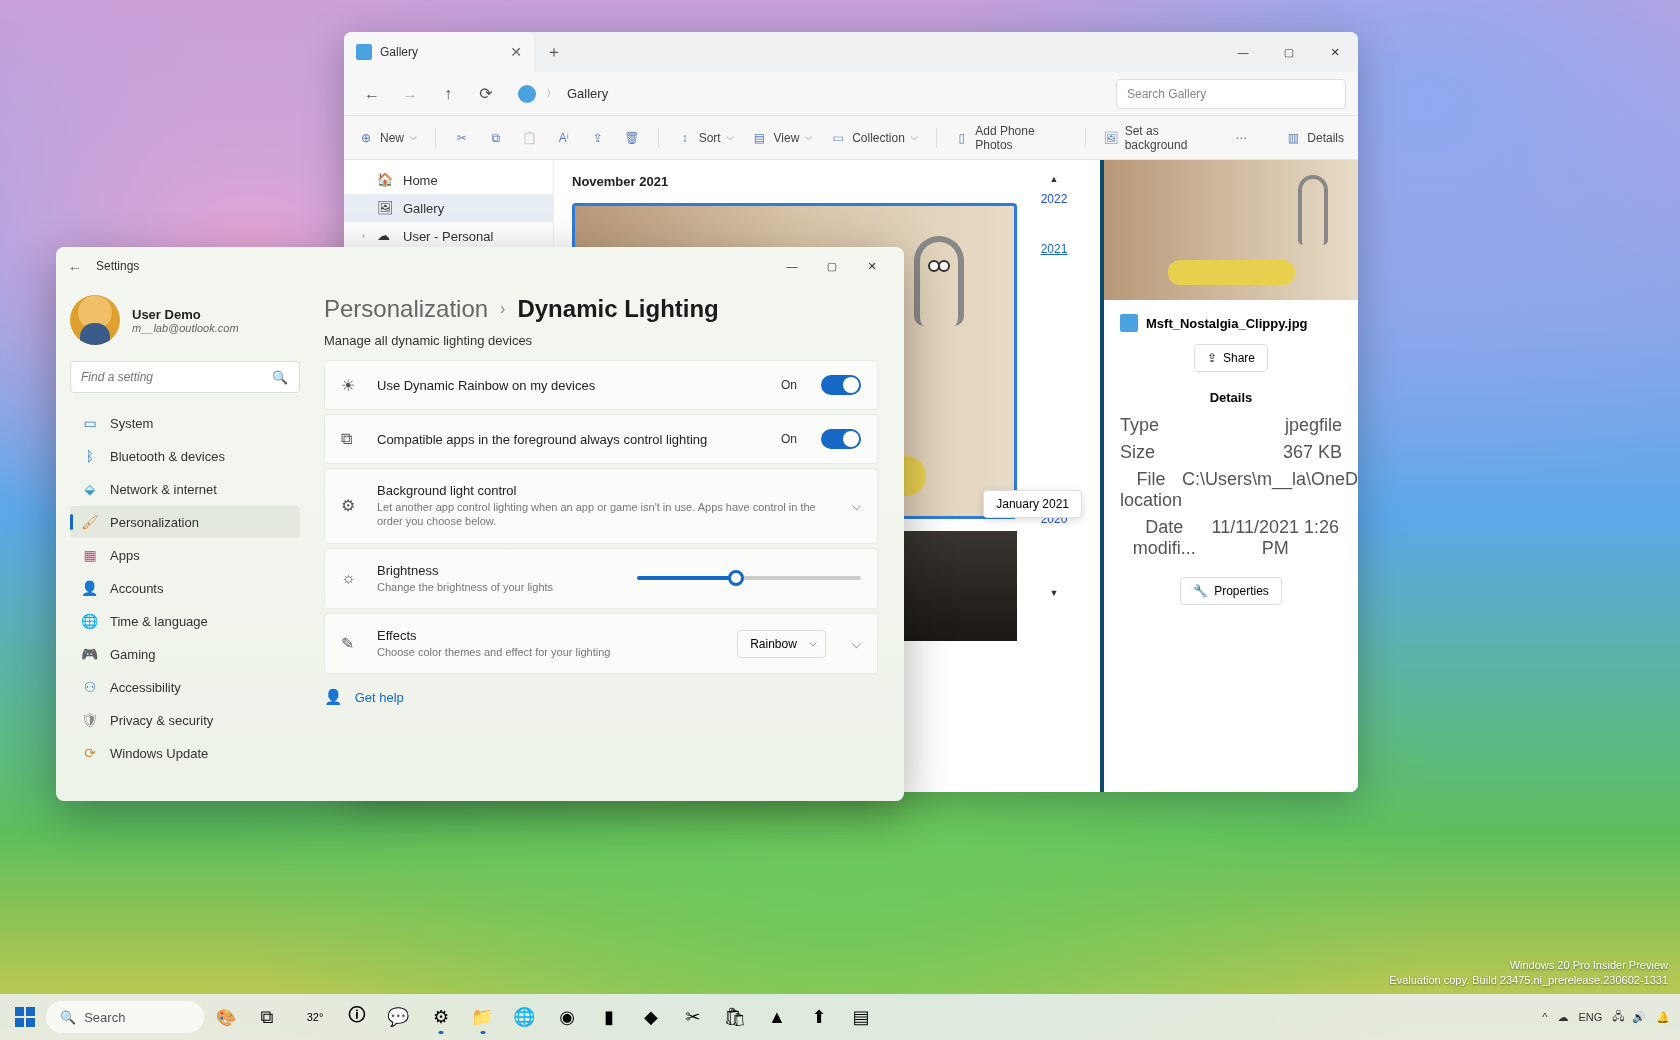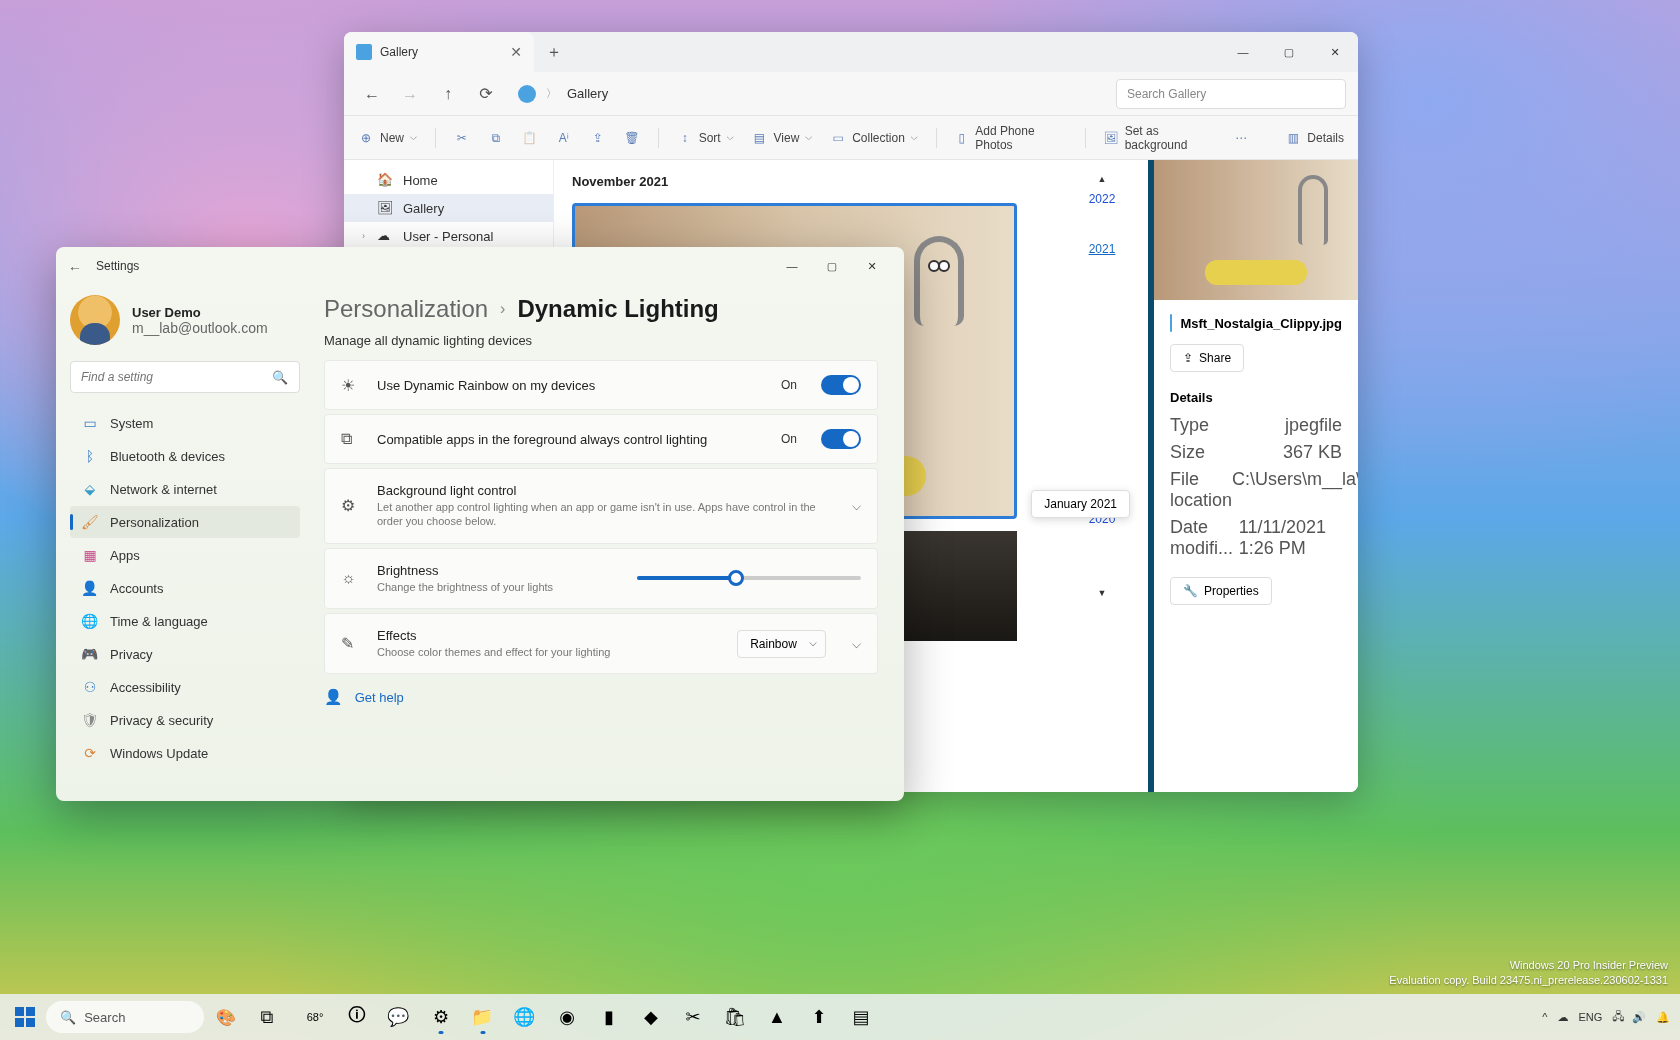--- a/index.html
+++ b/index.html
@@ -51,21 +51,21 @@
 .clippy1 .clip{width:50px;height:90px;border:6px solid #888;border-radius:25px 25px 10px 10px;border-bottom:none;position:relative;}
 .clippy1 .eye{position:absolute;width:12px;height:12px;background:#fff;border:2px solid #333;border-radius:50%;top:18px;}
 .clippy1 .e1{left:8px;} .clippy1 .e2{right:8px;}
 .ribbon{position:absolute;bottom:20px;left:30%;width:50%;height:40px;background:#e8d04f;border-radius:20px;}
 .photo2 { width:445px; height:110px; margin-top:12px; background:linear-gradient(#3a3530,#1a1814);}
 .timeline { width:56px; display:flex; flex-direction:column; align-items:center; padding-top:0; gap:0;}
 .tl-up{font-size:9px;color:#333;}
 .tl-yr{font-size:12px;color:#1d4ed8;margin:8px 0;}
 .tl-yr.act{color:#1668c5;text-decoration:underline;}
 .tl-month-tip{position:absolute;right:18px;top:330px;background:#fff;border:1px solid #ddd;border-radius:4px;padding:6px 12px;font-size:12px;box-shadow:0 2px 8px rgba(0,0,0,.15);}
-.detailpane { width:210px; border-left:6px solid #0c4a6e; display:flex; flex-direction:column;}
+.detailpane { width:258px; border-left:4px solid #0c4a6e; display:flex; flex-direction:column;text-align:center;}
 .dp-thumb{height:140px;background:linear-gradient(90deg,#b89878,#e8dcc8);position:relative;}
 .dp-thumb .mini-clip{position:absolute;right:30px;top:15px;width:30px;height:70px;border:4px solid #888;border-radius:15px 15px 5px 5px;border-bottom:none;}
 .dp-thumb .mini-rib{position:absolute;bottom:15px;left:25%;width:50%;height:25px;background:#e8d04f;border-radius:12px;}
 .dp-body{padding:14px 16px;}
 .dp-fname{display:flex;align-items:center;gap:8px;font-size:13px;font-weight:600;margin-bottom:12px;}
 .dp-fname .fic{width:18px;height:18px;background:#4aa3e0;border-radius:2px;}
 .dp-share{display:inline-flex;align-items:center;gap:6px;border:1px solid #ddd;border-radius:4px;padding:6px 12px;font-size:12px;margin-bottom:18px;}
 .dp-dhdr{font-size:13px;font-weight:600;margin-bottom:10px;}
 .dp-row{display:flex;justify-content:space-between;font-size:18px;color:#555;margin-bottom:6px;}
 .dp-props{display:inline-flex;align-items:center;gap:6px;border:1px solid #ddd;border-radius:4px;padding:6px 12px;font-size:12px;margin-top:12px;}
@@ -77,21 +77,21 @@
 .set-back{width:28px;color:#555;font-size:14px;}
 .set-title{font-size:12px;color:#333;}
 .set-winctl{margin-left:auto;display:flex;gap:0;}
 .set-winctl div{width:40px;height:30px;display:flex;align-items:center;justify-content:center;color:#333;font-size:11px;}
 .set-body{display:flex;height:calc(100% - 38px);}
 .set-side{width:258px;padding:10px 14px;}
 .userrow{display:flex;align-items:center;gap:12px;margin-bottom:16px;}
 .avatar{width:50px;height:50px;border-radius:50%;background:radial-gradient(circle at 50% 35%,#f0c068 40%,#e0a030 42%);position:relative;overflow:hidden;}
 .avatar::after{content:"";position:absolute;bottom:0;left:10px;right:10px;height:22px;background:#3a5a8a;border-radius:14px 14px 0 0;}
 .uname{font-size:13px;font-weight:600;color:#222;}
-.uemail{font-size:14px;color:#666;}
+.uemail{font-size:11px;color:#666;font-style:italic;}
 .findset{display:flex;align-items:center;background:#fff;border:1px solid #ddd;border-radius:4px;height:32px;padding:0 10px;margin-bottom:14px;}
 .findset input{border:none;outline:none;flex:1;font-size:12px;font-style:italic;}
 .findset .sic{color:#666;font-size:13px;}
 .navlist{display:flex;flex-direction:column;gap:1px;}
 .navitem{display:flex;align-items:center;gap:12px;padding:8px 12px;border-radius:4px;font-size:13px;color:#333;position:relative;}
 .navitem .nic{width:16px;height:16px;display:flex;align-items:center;justify-content:center;font-size:14px;}
 .navitem.sel{background:#e3e9df;}
 .navitem.sel::before{content:"";position:absolute;left:0;top:8px;bottom:8px;width:3px;background:#1668c5;border-radius:2px;}
 .set-main{flex:1;padding:10px 26px 18px 10px;overflow:auto;}
 .crumb{display:flex;align-items:center;gap:12px;margin-bottom:10px;}
@@ -357,21 +357,21 @@
         <div class="navitem">
             <span class="nic" style="color:#3ab8a8">👤</span>
             <span>Accounts</span>
           </div>
         <div class="navitem">
             <span class="nic" style="color:#4aa8d8">🌐</span>
             <span>Time &amp; language</span>
           </div>
         <div class="navitem">
             <span class="nic" style="color:#888">🎮</span>
-            <span>Privacy</span>
+            <span>Gaming</span>
           </div>
         <div class="navitem">
             <span class="nic" style="color:#3a7bc8">⚇</span>
             <span>Accessibility</span>
           </div>
         <div class="navitem">
             <span class="nic" style="color:#888">🛡</span>
             <span>Privacy &amp; security</span>
           </div>
         <div class="navitem">
@@ -470,21 +470,21 @@
       </div>
   </div>
   <div class="tb-search">
     <span class="sic">🔍</span>
     <span class="stxt">Search</span>
   </div>
   <div class="tb-ext">🎨</div>
   <div class="tb-icon">⧉</div>
   <div class="tb-icons">
     <div class="tb-icon">
-        <span style="font-size:11px">68°</span>
+        <span style="font-size:11px">32°</span>
       </div>
     <div class="tb-icon">🛈</div>
     <div class="tb-icon">💬</div>
     <div class="tb-icon">⚙<div class="dot"></div></div>
     <div class="tb-icon">📁<div class="dot"></div></div>
     <div class="tb-icon">🌐</div>
     <div class="tb-icon">◉</div>
     <div class="tb-icon">▮</div>
     <div class="tb-icon">◆</div>
     <div class="tb-icon">✂</div>

